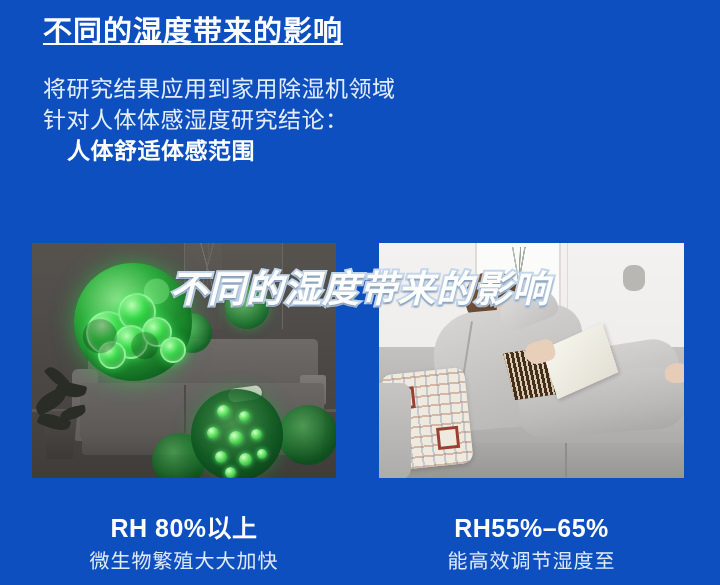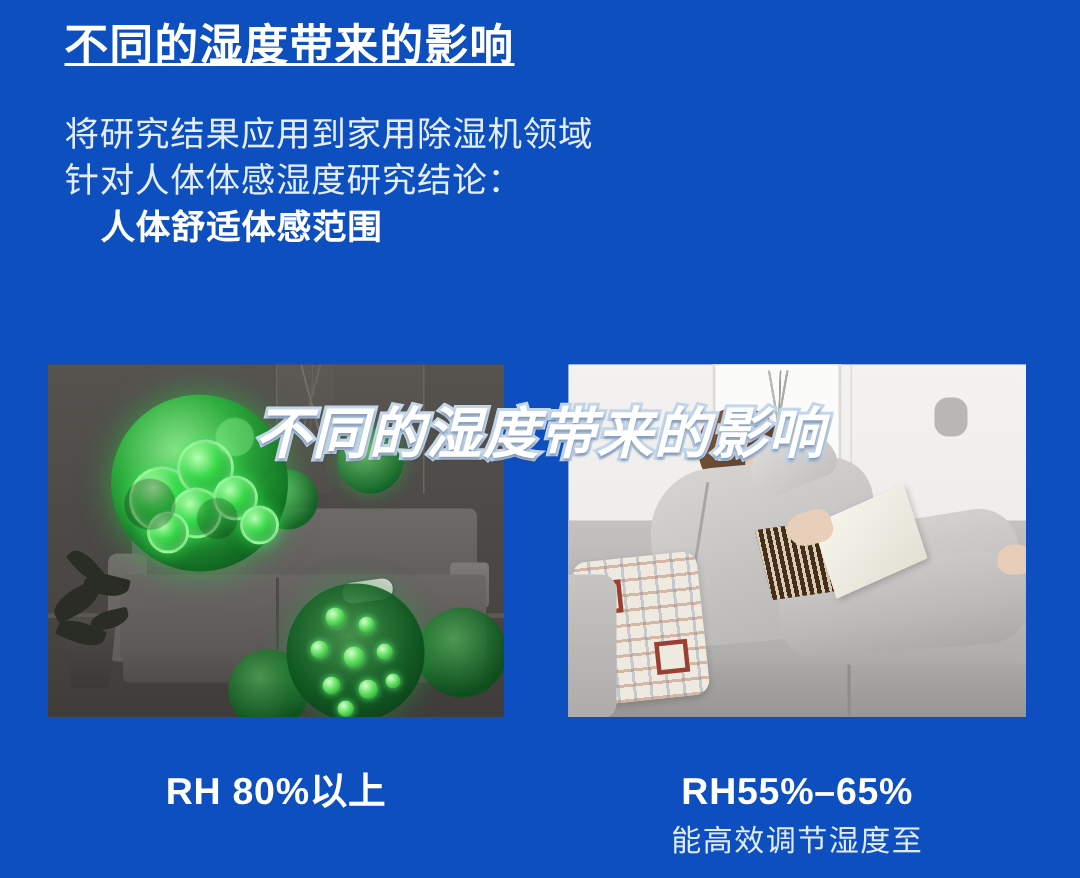--- a/index.html
+++ b/index.html
@@ -489,20 +489,21 @@
       <div class="rp-pillow-motif" style="left:10px; top:14px;"></div>
       <div class="rp-pillow-motif" style="left:50px; top:58px;"></div>
     </div>
     <div class="rp-arm"></div>
   </div>
 
   <div class="overlay-title">不同的湿度带来的影响</div>
 
   <div class="caption caption-left">
     <span class="big">RH 80%以上</span>
+    <span class="sub">微生物繁殖大大加快</span>
   </div>
 
   <div class="caption caption-right">
     <span class="big">RH55%–65%</span>
     <span class="sub">能高效调节湿度至</span>
   </div>
 
 </div>
 
 </body></html>

